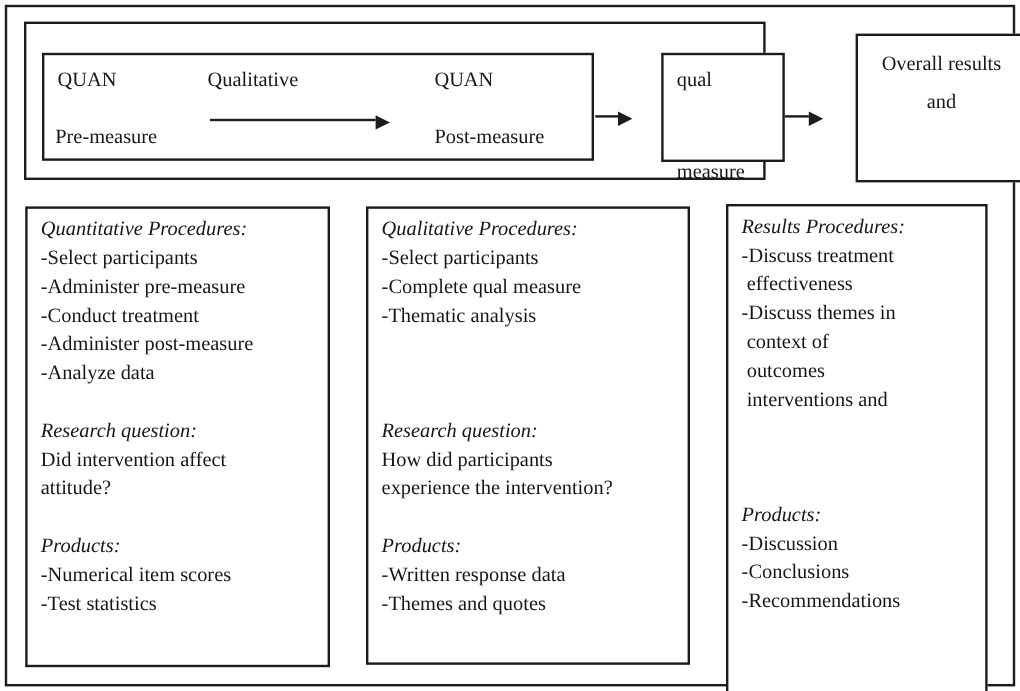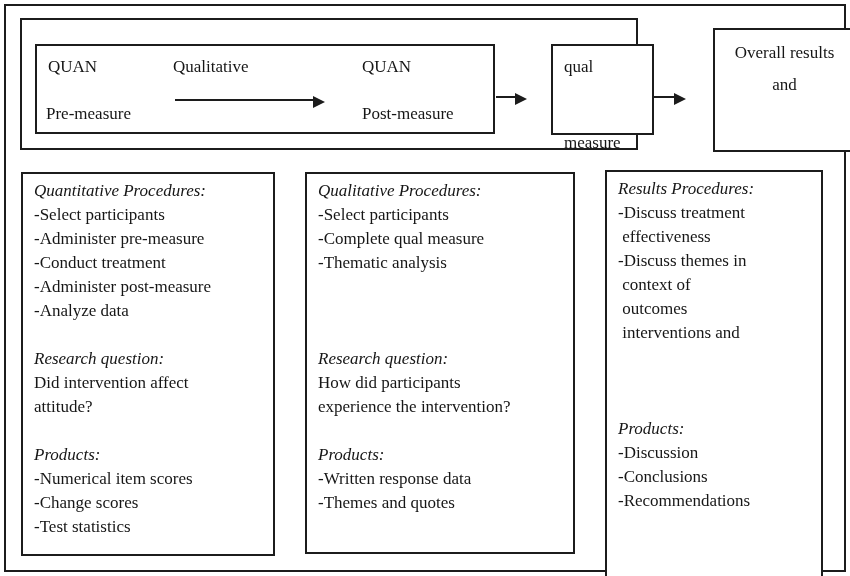--- a/index.html
+++ b/index.html
@@ -82,21 +82,20 @@
     <div class="line" data-kind="item">Did intervention affect</div>
 
     <div class="line" data-kind="item">attitude?</div>
 
     <div class="line" data-kind="blank"></div>
 
     <div class="line" data-kind="heading">Products:</div>
 
     <div class="line" data-kind="item">-Numerical item scores</div>
 
-    <div class="line" data-kind="item">-Change scores</div>
 
     <div class="line" data-kind="item">-Test statistics</div>
   </div>
 
 <div class="abs frame procbox" style="left:305px;top:172px;width:270px;height:382px;">
 
     <div class="line" data-kind="heading">Qualitative Procedures:</div>
 
     <div class="line" data-kind="item">-Select participants</div>
 

